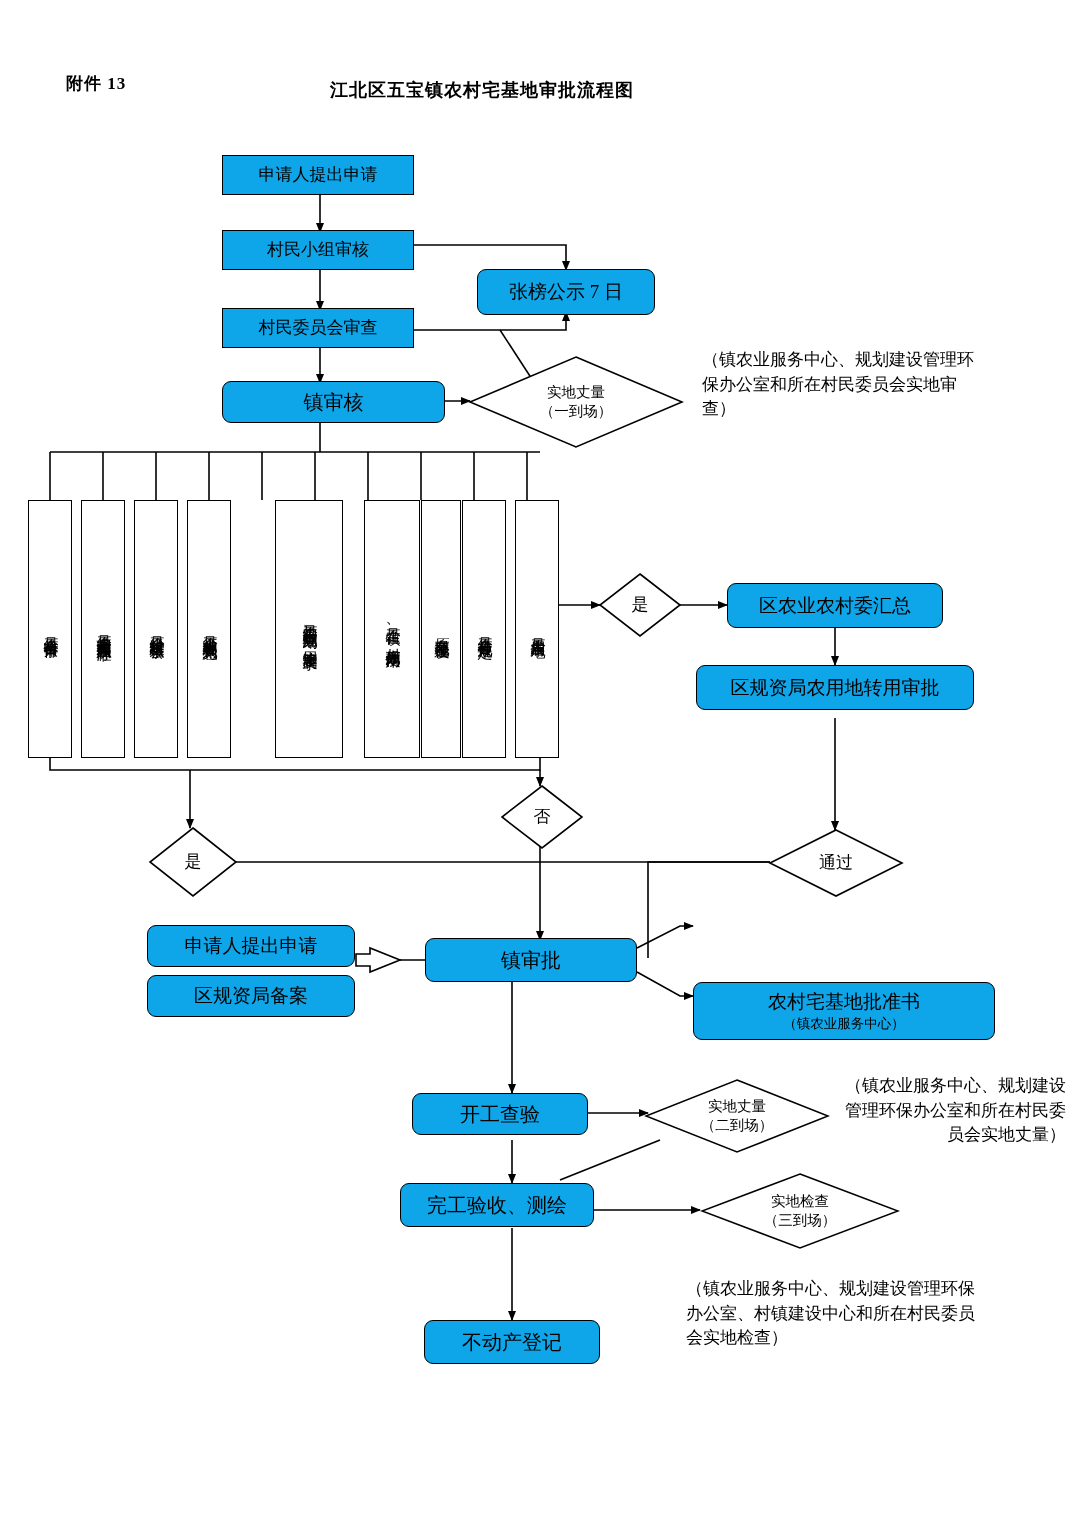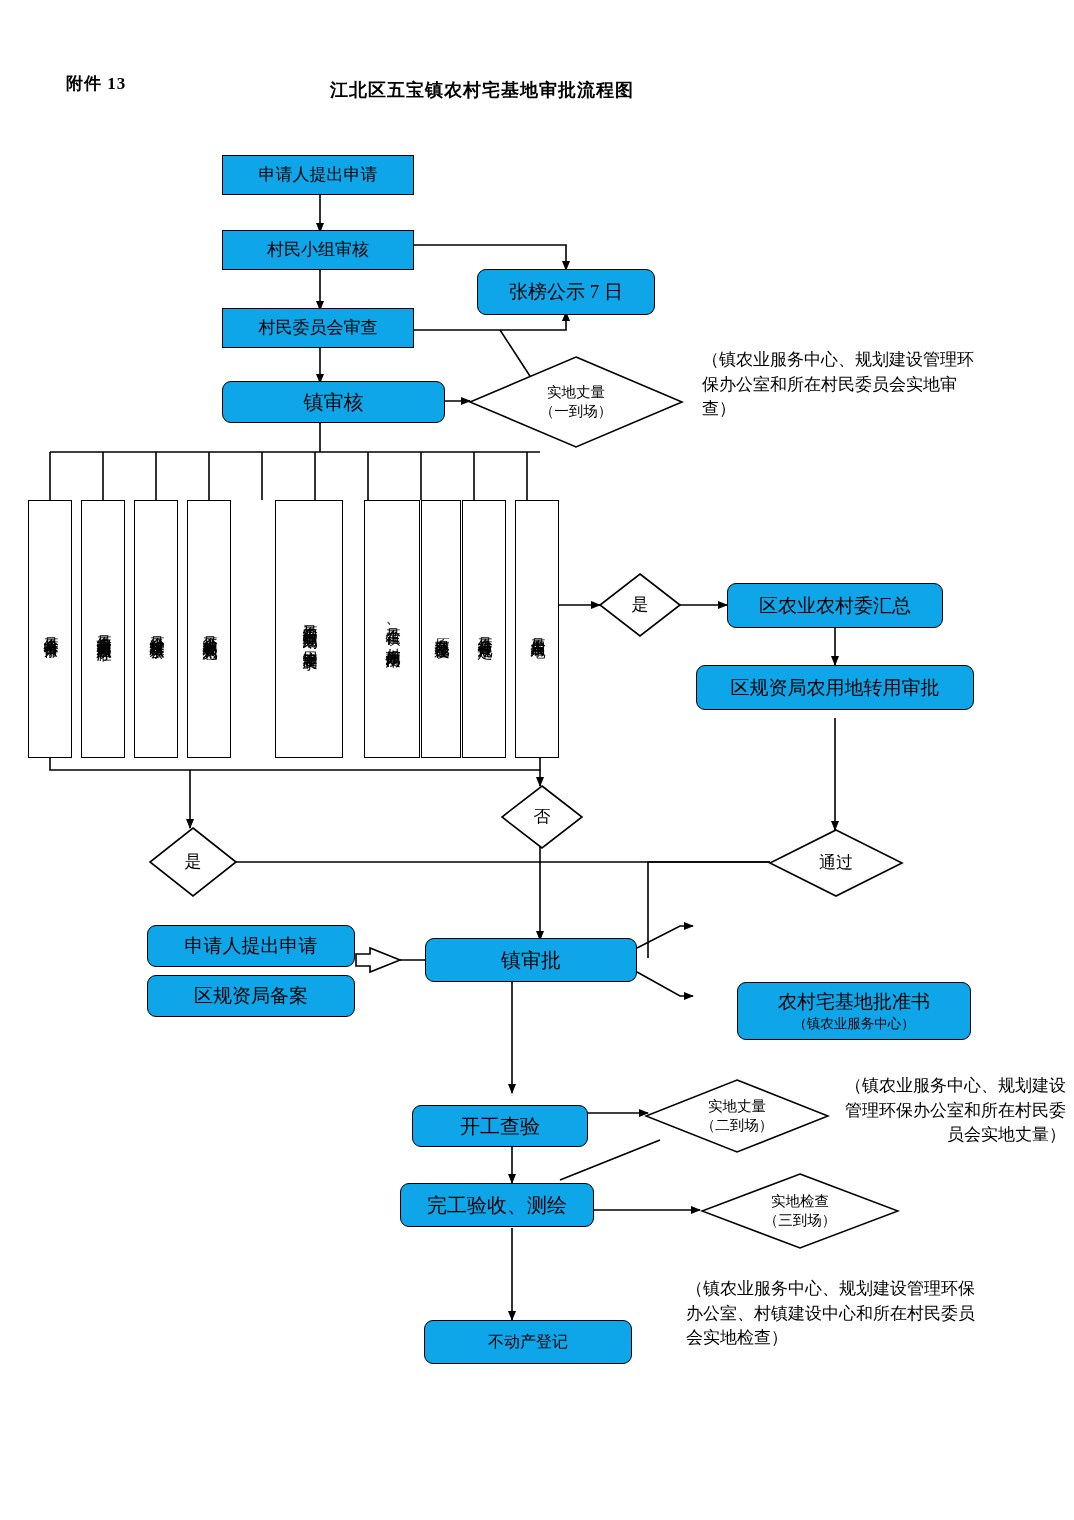--- a/index.html
+++ b/index.html
@@ -307,26 +307,26 @@
   </div>
   <div class="box round" style="left:147px; top:975px; width:208px; height:42px; font-size:19px;">
     <span>区规资局备案</span>
   </div>
 
   <div class="box round" style="left:425px; top:938px; width:212px; height:44px; font-size:20px;">
     <span>镇审批</span>
   </div>
 
 
-  <div class="box round" style="left:693px; top:982px; width:234px; height:58px; flex-direction:column;margin-left:44px;">
+  <div class="box round" style="left:693px; top:982px; width:302px; height:58px; flex-direction:column;">
     <span style="font-size:19px;">农村宅基地批准书</span>
     <span class="sub">（镇农业服务中心）</span>
   </div>
 
-  <div class="box round" style="left:412px; top:1093px; width:176px; height:42px; font-size:20px;margin-top:12px;">
+  <div class="box round" style="left:412px; top:1093px; width:176px; height:42px; font-size:20px;">
     <span>开工查验</span>
   </div>
 
   <div class="diamond-wrap" style="left:644px; top:1078px; width:186px; height:76px;">
     <svg width="186" height="76" viewBox="0 0 186 76">
       <polygon points="93,2 184,38 93,74 2,38" fill="#fff" stroke="#000" stroke-width="1.6"></polygon>
     </svg>
     <div class="dlabel">
       <span>实地丈量</span>
       <span>（二到场）</span>
@@ -349,17 +349,17 @@
     <div class="dlabel">
       <span>实地检查</span>
       <span>（三到场）</span>
     </div>
   </div>
 
   <div class="note" style="left:686px; top:1277px; width:300px;">
     <span>（镇农业服务中心、规划建设管理环保办公室、村镇建设中心和所在村民委员会实地检查）</span>
   </div>
 
-  <div class="box round" style="left:424px; top:1320px; width:208px; height:44px; font-size:16px;align-items:center;">
+  <div class="box round" style="left:424px; top:1320px; width:176px; height:44px; font-size:20px;align-items:center;">
     <span>不动产登记</span>
   </div>
 
 </div>
 
 </body></html>

